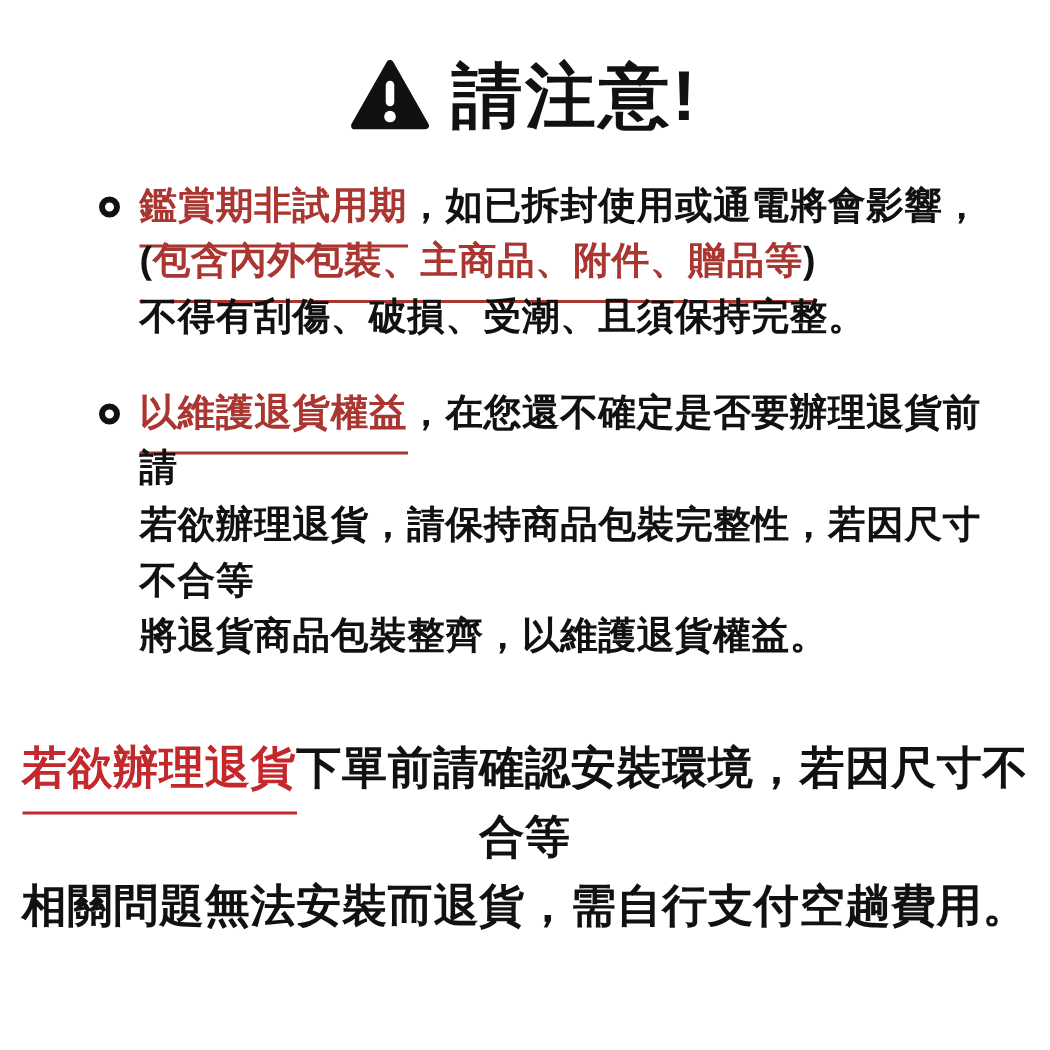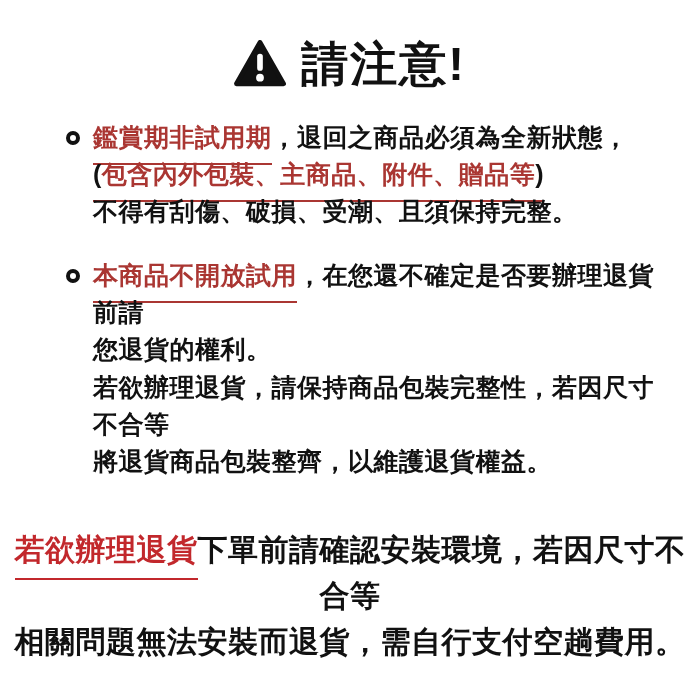--- a/index.html
+++ b/index.html
@@ -94,36 +94,35 @@
     </span>
     <span class="title-text">請注意!</span>
   </div>
 
   <ul class="bullets">
 
     <li class="bullet-item">
       <span class="bullet-marker"></span>
       <div class="item-text">
         <div class="line">
-          <span class="red u-red">鑑賞期非試用期</span><span>，退回之商品必須為全新狀態，</span>
+          <span class="red u-red">鑑賞期非試用期</span><span>，如已拆封使用或通電將會影響，</span>
         </div>
         <div class="line">
           <span class="u-red"><span class="black">(</span><span class="red">包含內外包裝、主商品、附件、贈品等</span><span class="black">)</span></span>
         </div>
         <div class="line">不得有刮傷、破損、受潮、且須保持完整。</div>
       </div>
     </li>
 
     <li class="bullet-item">
       <span class="bullet-marker"></span>
       <div class="item-text">
         <div class="line">
-          <span class="red u-red">本商品不開放試用</span><span>，在您還不確定是否要辦理退貨前請</span>
+          <span class="red u-red">以維護退貨權益</span><span>，在您還不確定是否要辦理退貨前請</span>
         </div>
-        <div class="line">您退貨的權利。</div>
         <div class="sub-para">
           <div class="line">若欲辦理退貨，請保持商品包裝完整性，若因尺寸不合等</div>
           <div class="line">將退貨商品包裝整齊，以維護退貨權益。</div>
         </div>
       </div>
     </li>
 
   </ul>
 
   <div class="footer">

